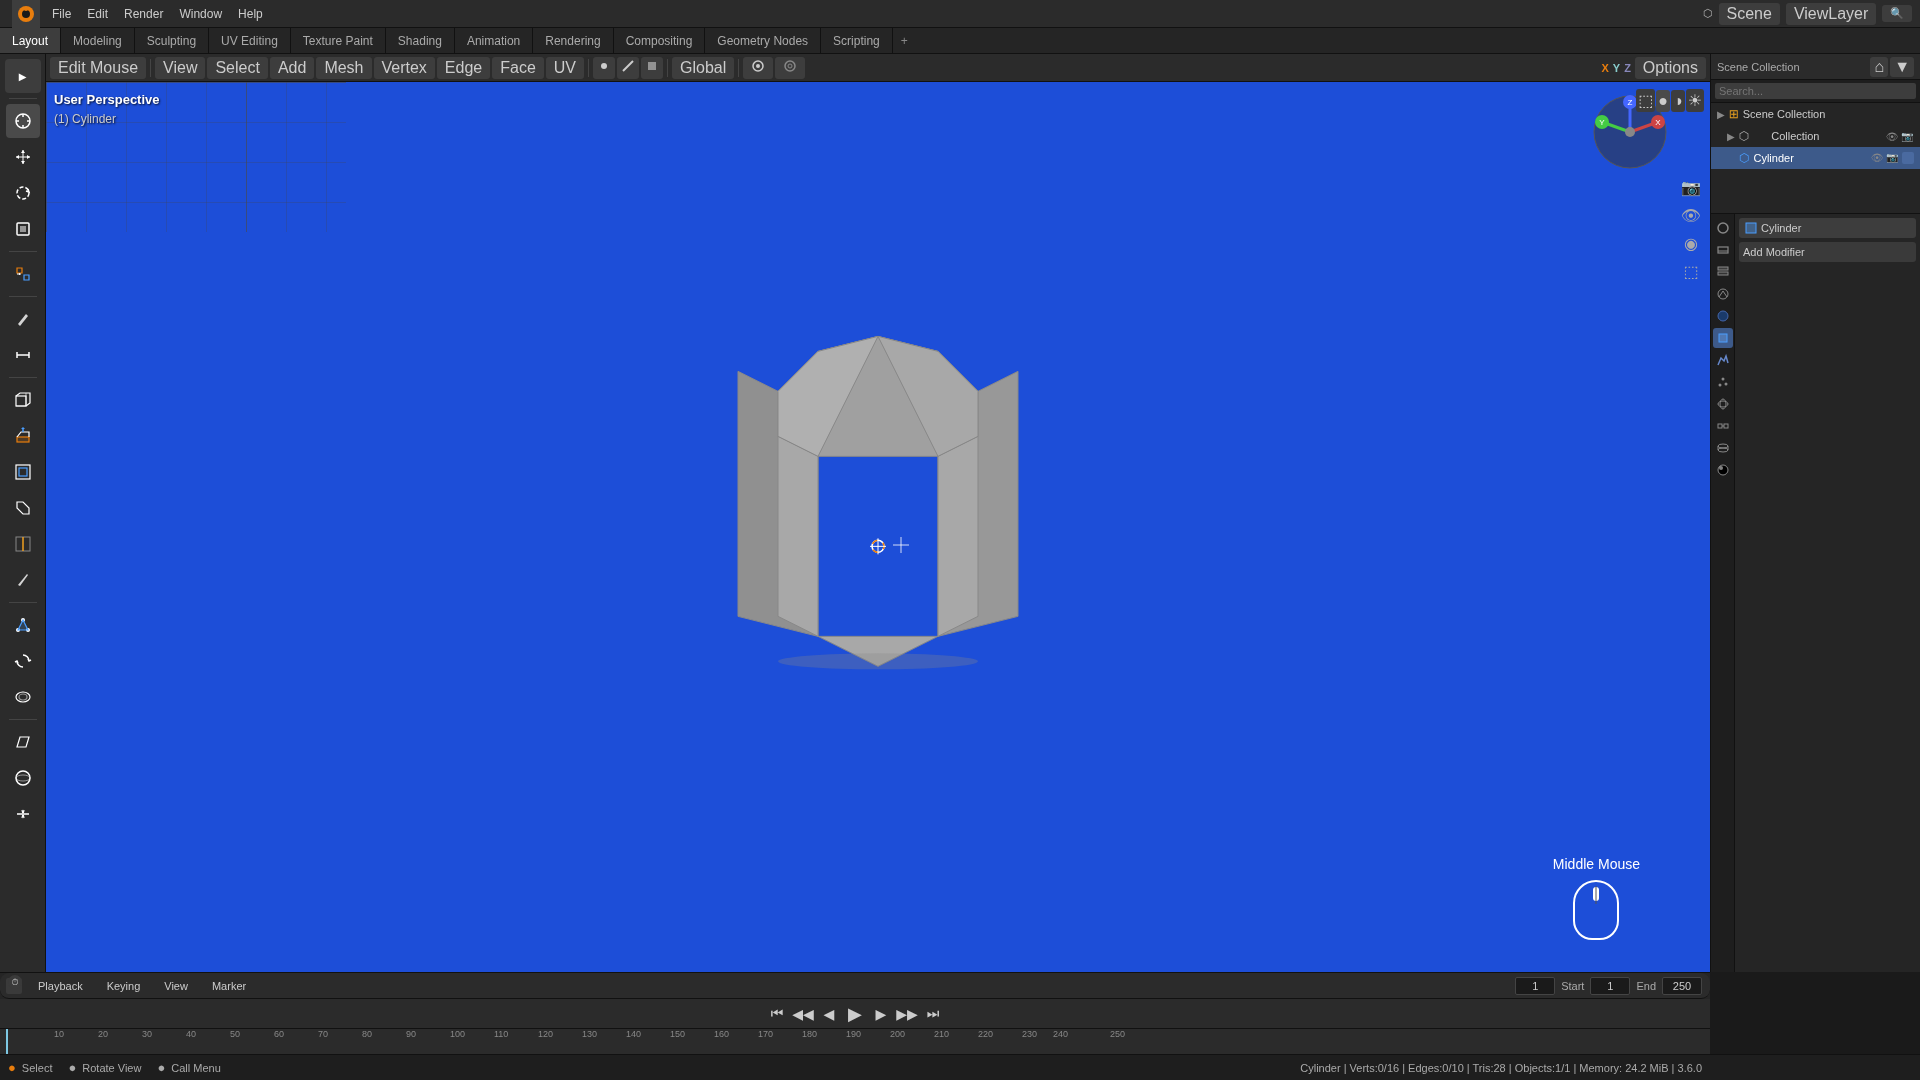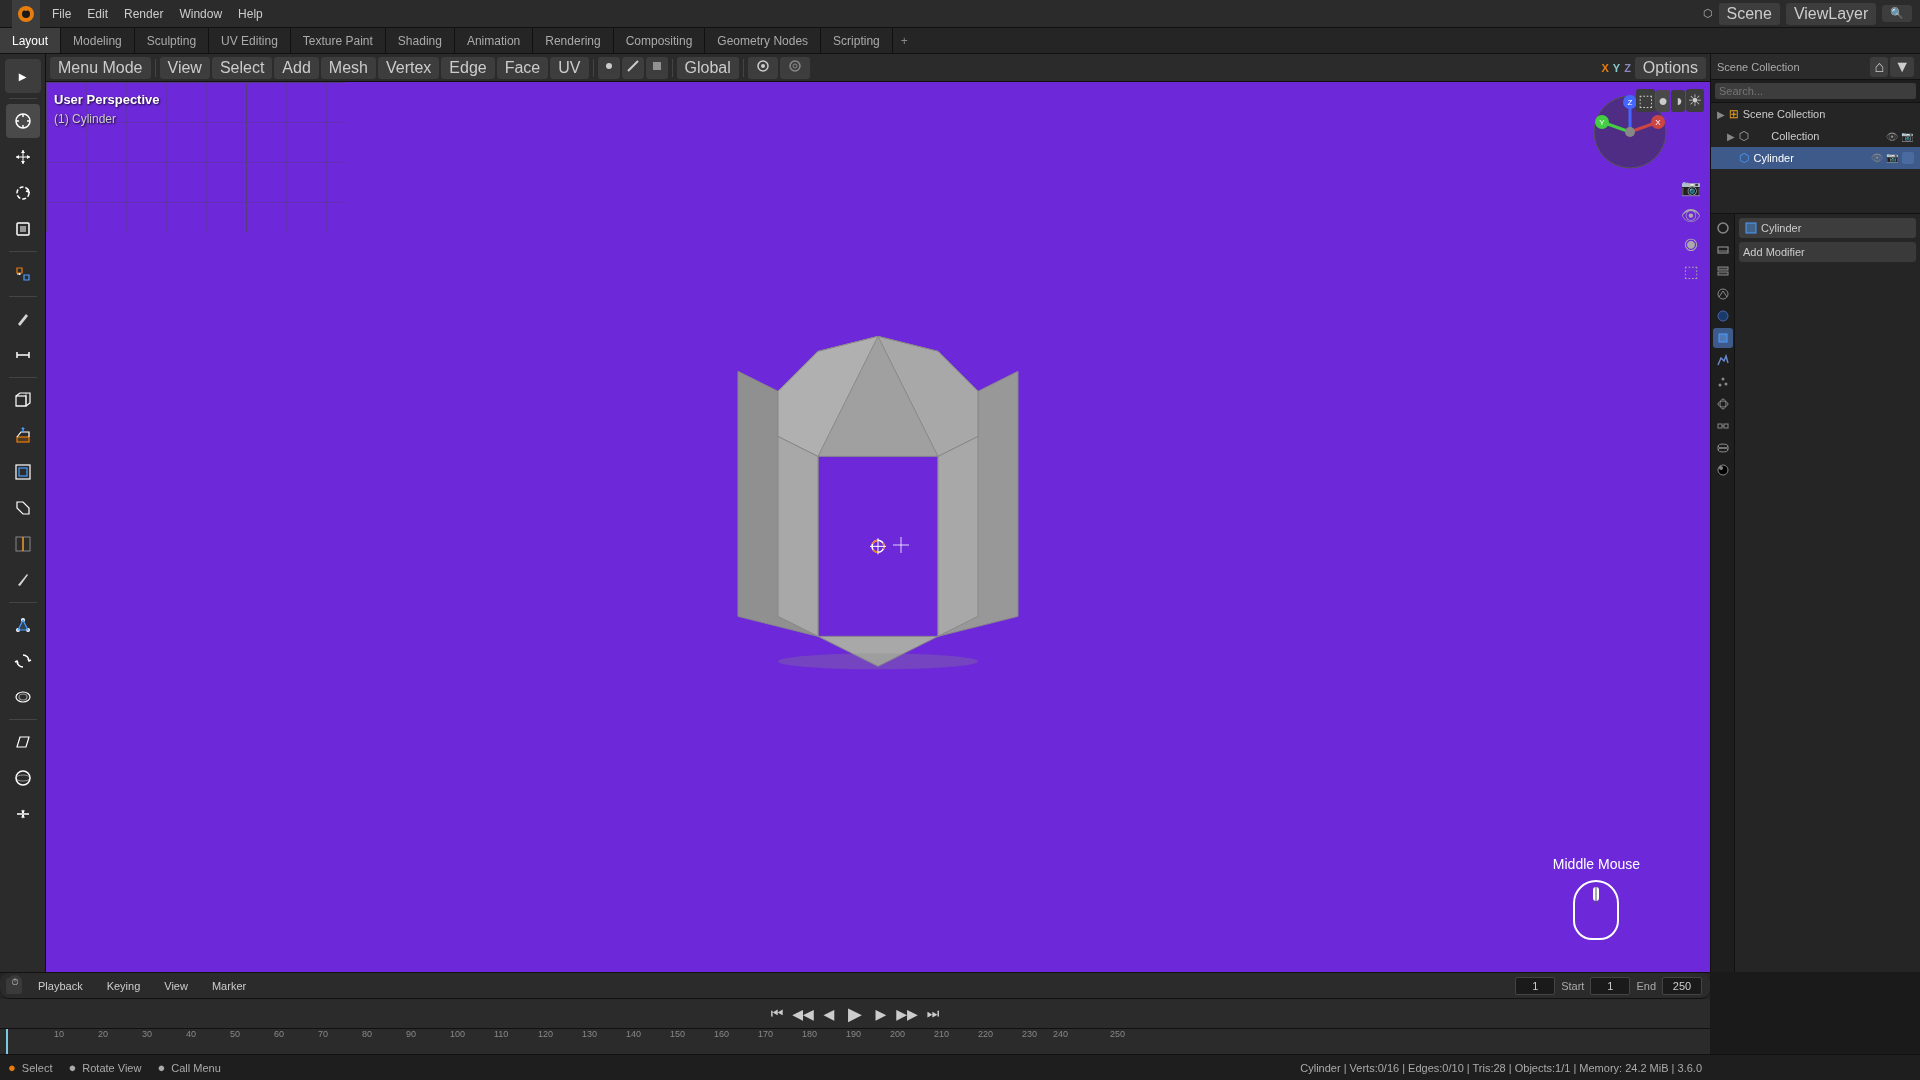--- a/index.html
+++ b/index.html
@@ -130,21 +130,21 @@
     }
     .vh-separator { width: 1px; height: 18px; background: #444; margin: 0 2px; }
 
     
     #viewport {
       position: absolute;
       top: 82px;
       left: 46px;
       right: 210px;
       bottom: 108px;
-      background: #6d28d9;
+      background: #1d4ed8;
       overflow: hidden;
     }
 
     
     #grid-canvas {
       position: absolute;
       top: 0; left: 0; right: 0; bottom: 0;
     }
 
     
@@ -620,21 +620,21 @@
     <svg width="18" height="18" viewBox="0 0 18 18" fill="none">
       <path d="M3 9h5M10 9h5" stroke="#fff" stroke-width="1.5"></path>
       <path d="M8 5l1 4 1-4" stroke="#fff" stroke-width="1.2"></path>
       <path d="M8 13l1-4 1 4" stroke="#fff" stroke-width="1.2"></path>
     </svg>
   </div>
 </div>
 
 <div id="viewport-header">
   <div style="display:flex;align-items:center;gap:2px;">
-    <div class="vh-btn">Menu Mode</div>
+    <div class="vh-btn">Edit Mouse</div>
   </div>
   <div class="vh-separator"></div>
   <div style="display:flex;gap:2px;">
     <div class="vh-btn">View</div>
     <div class="vh-btn">Select</div>
     <div class="vh-btn">Add</div>
     <div class="vh-btn">Mesh</div>
     <div class="vh-btn">Vertex</div>
     <div class="vh-btn">Edge</div>
     <div class="vh-btn">Face</div>

